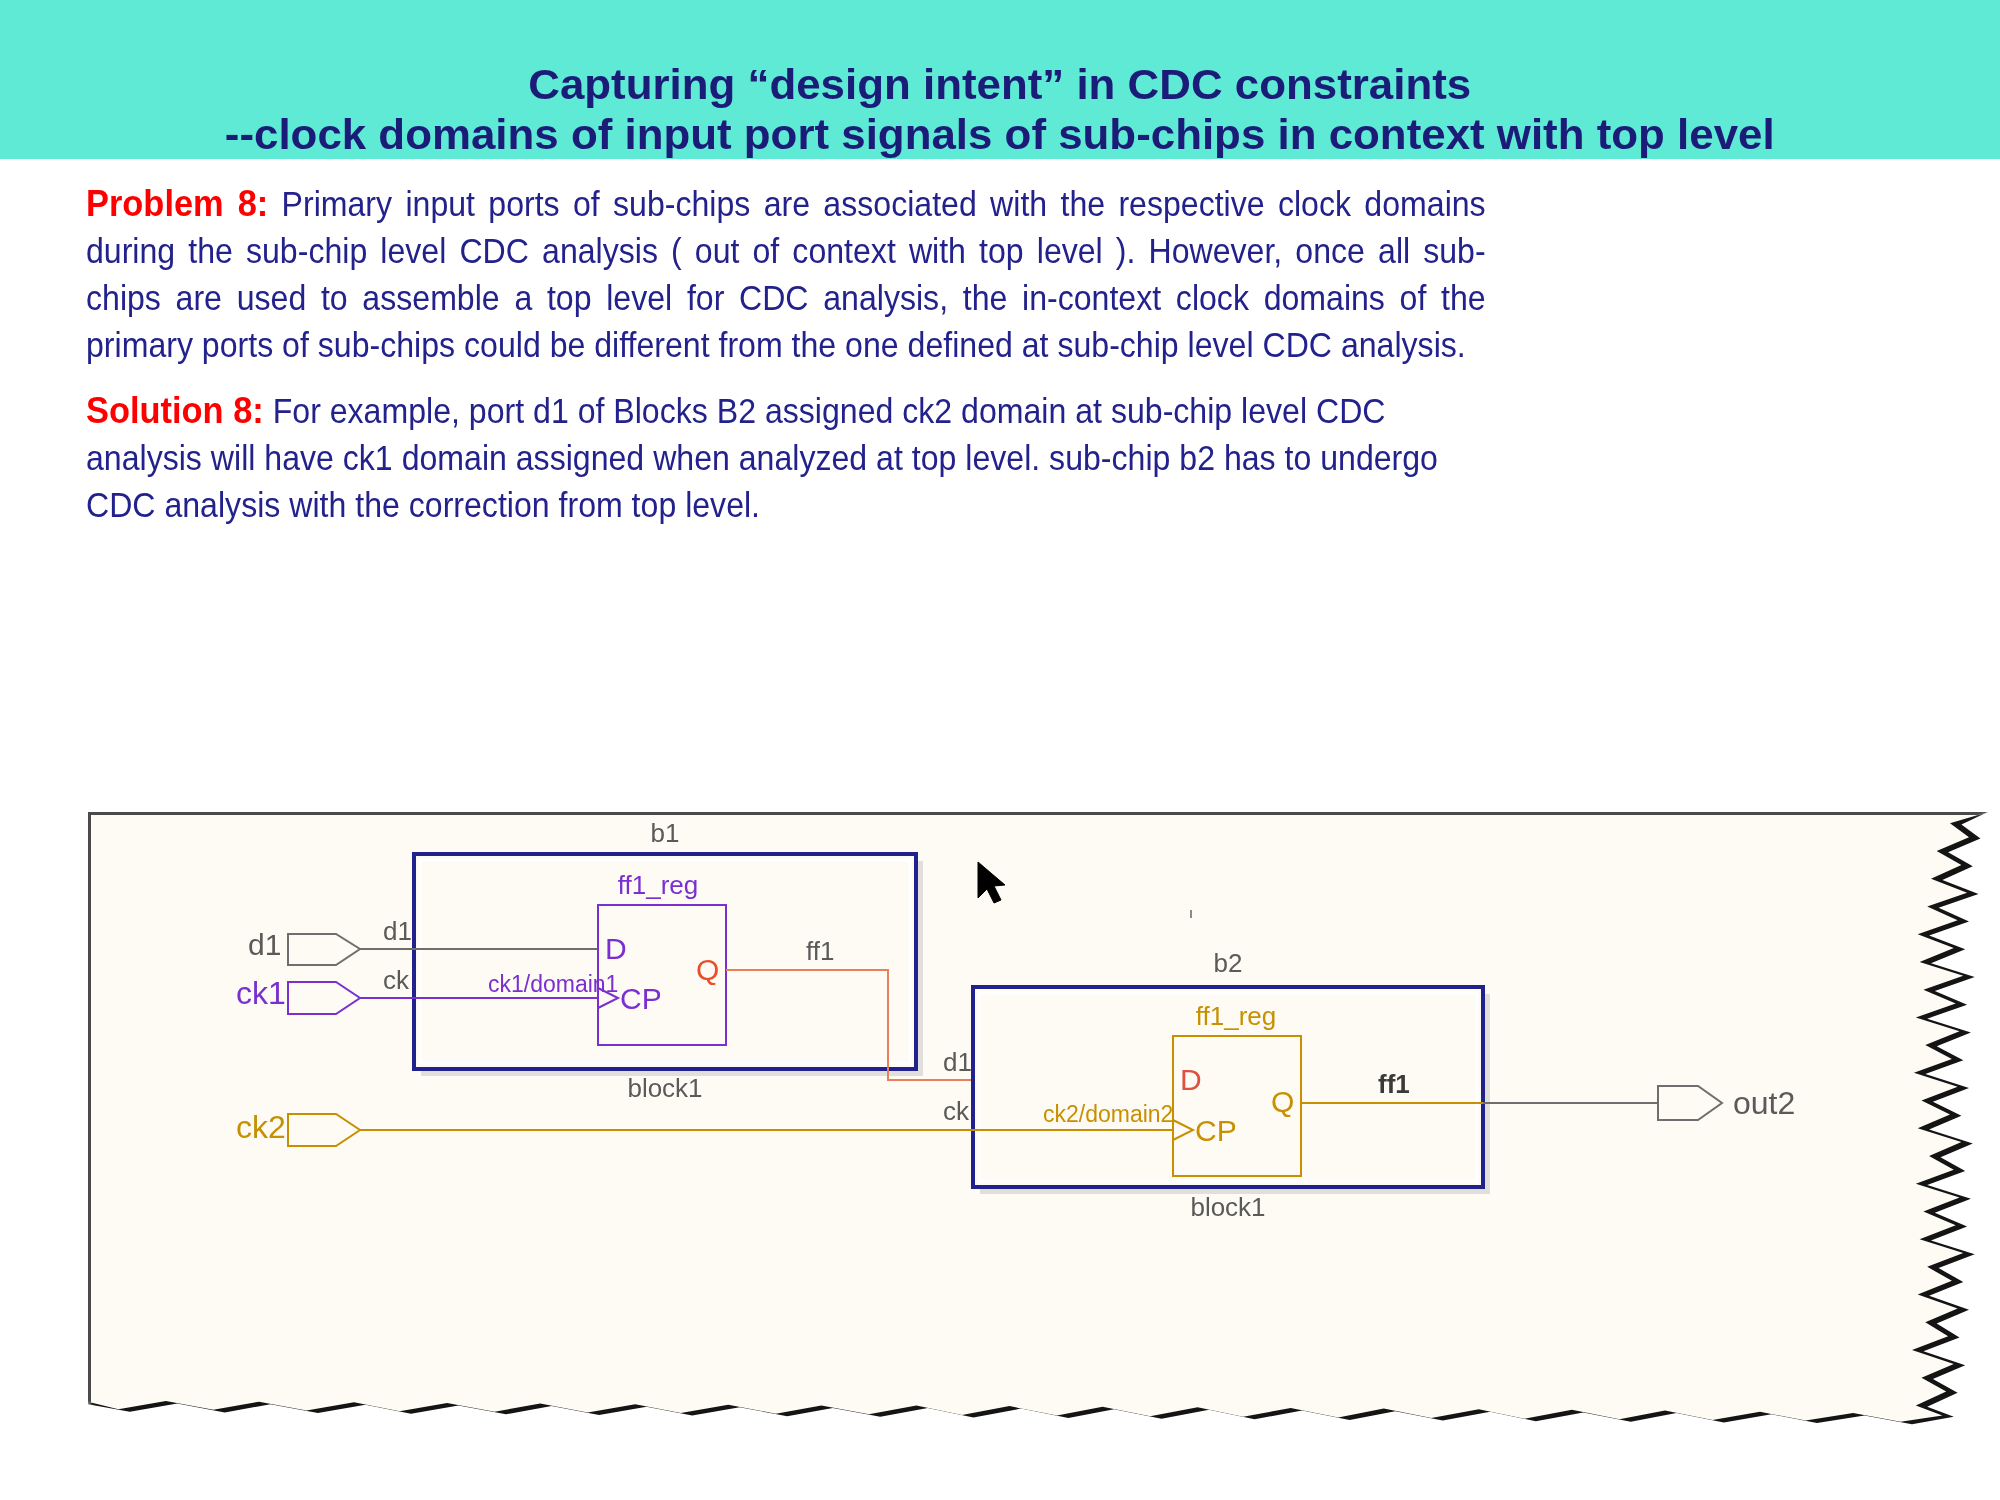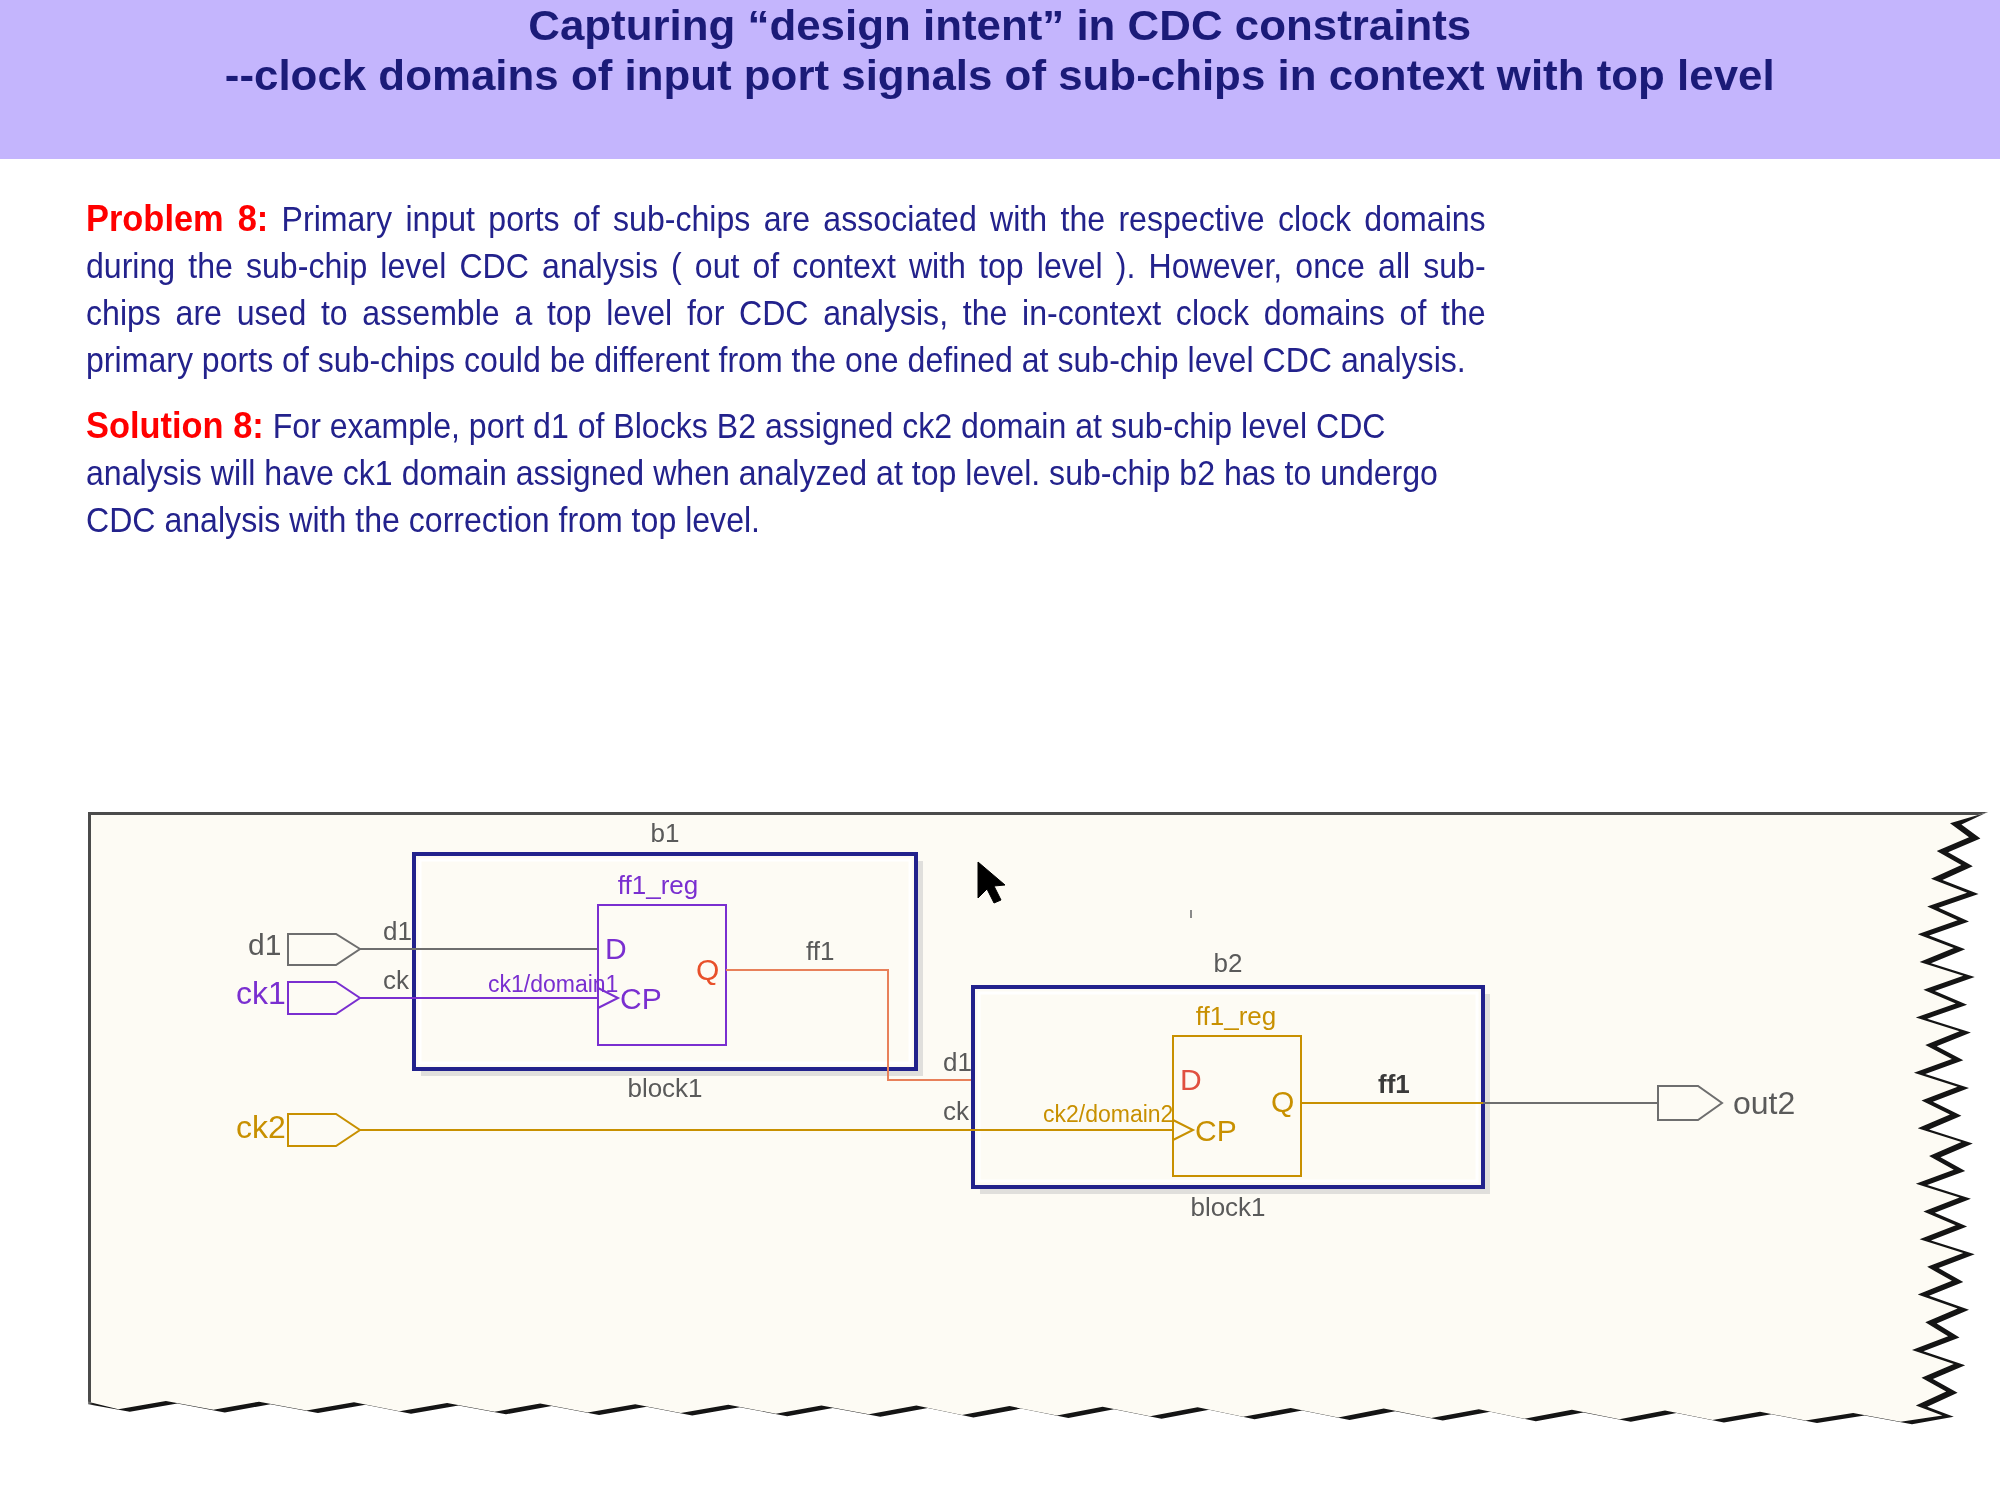--- a/index.html
+++ b/index.html
@@ -7,39 +7,39 @@
     width:2000px;height:1500px;
     background:#ffffff;
     font-family:"Liberation Sans", sans-serif;
     overflow:hidden;
     position:relative;
   }
 
   
   #title-banner{
     position:absolute;left:0;top:0;width:2000px;height:159px;
-    background:#c4b5fd;
-    display:flex;align-items:flex-start;justify-content:center;
+    background:#5eead4;
+    display:flex;align-items:flex-end;justify-content:center;
     box-sizing:border-box;
   }
   #title-text{
     color:#1B1B78;
     font-family:"Liberation Sans", sans-serif;
     font-weight:bold;
     font-size:43px;
     line-height:50px;
     text-align:center;
     letter-spacing:0px;
     transform:scaleX(1.02);
     white-space:pre-line;
   }
 
   
   #body-area{
-    position:absolute;left:86px;top:195px;width:1398px;
+    position:absolute;left:86px;top:180px;width:1398px;
   }
   .para{
     color:#23228C;
     font-family:"Liberation Sans Narrow","Liberation Sans", sans-serif;
     font-size:34.5px;
     line-height:47px;
     text-align:justify;
     margin:0 0 18px 0;
     transform:scaleX(0.93);
     transform-origin:left top;

